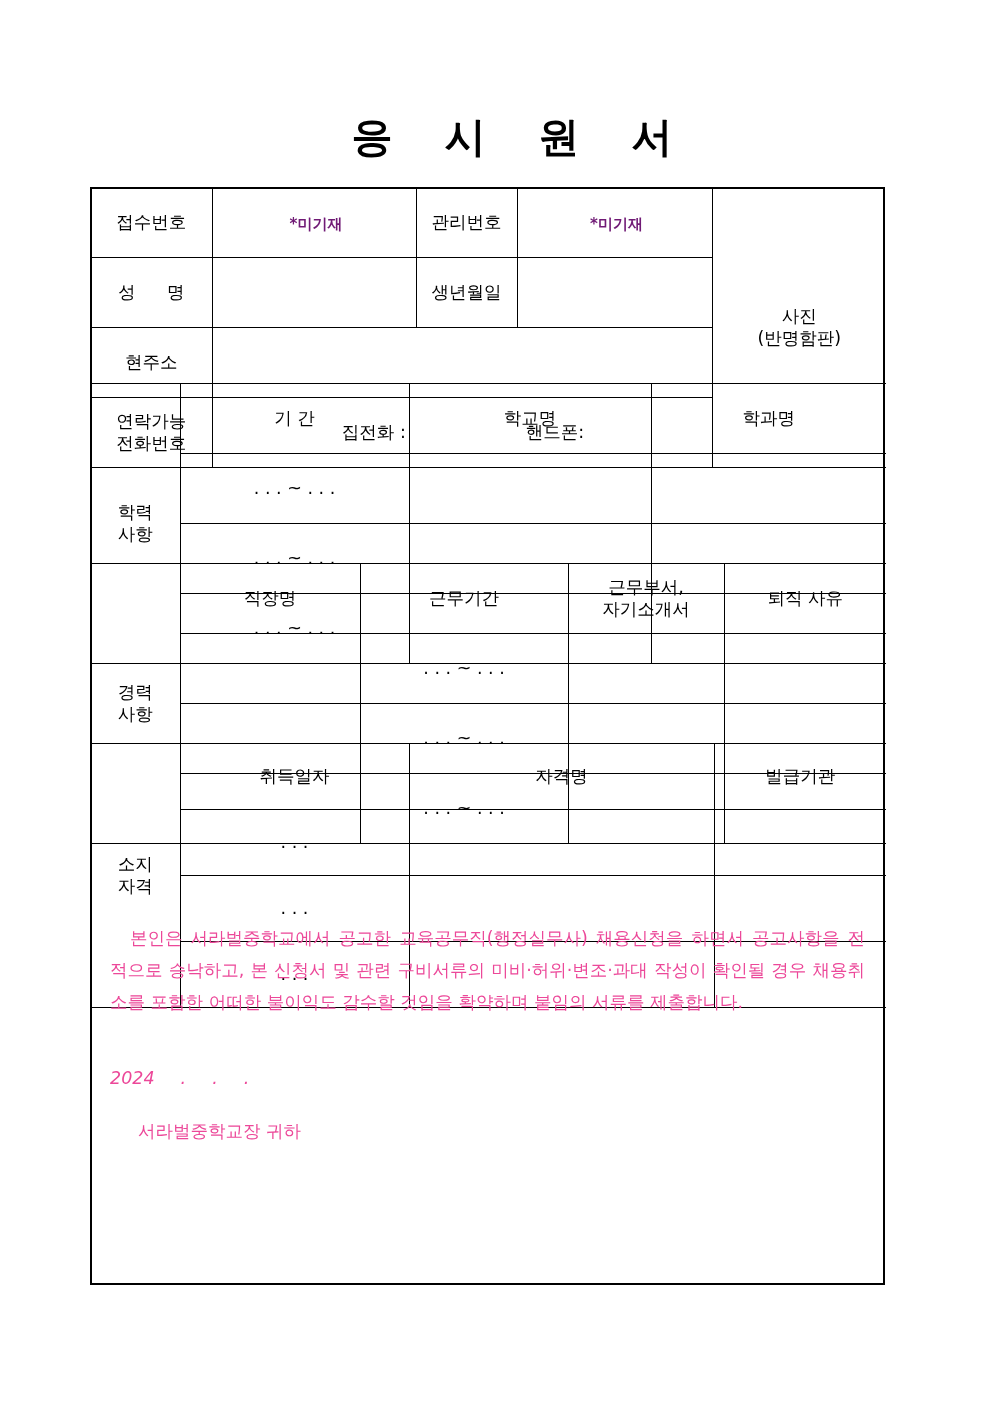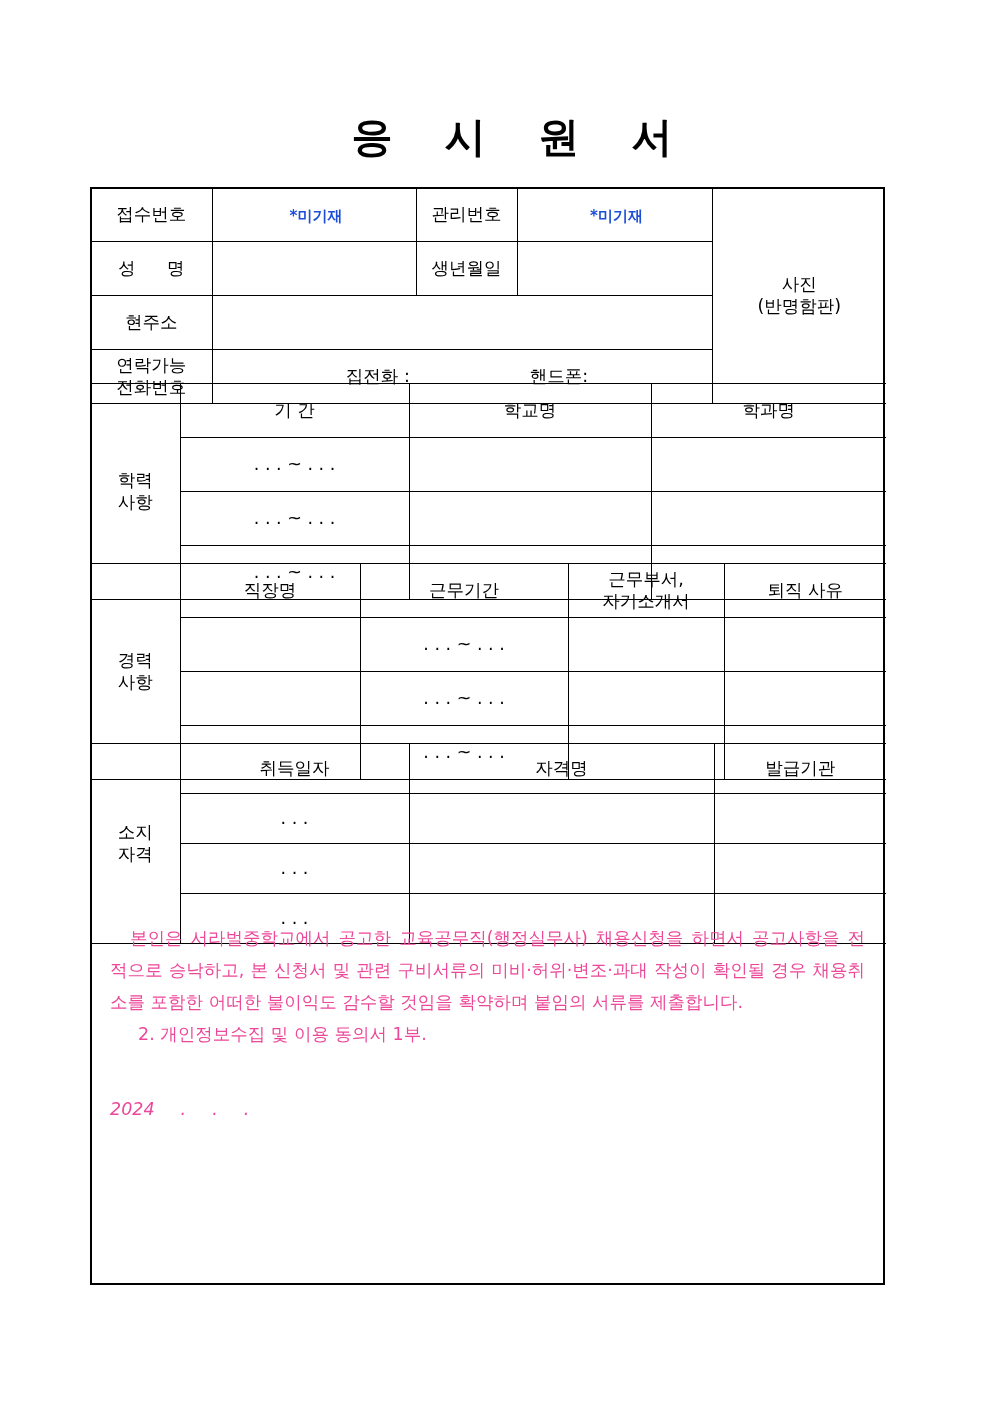--- a/index.html
+++ b/index.html
@@ -50,21 +50,21 @@
     box-sizing: border-box;
   }
 
   table.grid {
     border-collapse: collapse;
     table-layout: fixed;
     width: 100%;
   }
   table.grid td {
     border: 1px solid #000;
-    padding: 4px;
+    padding: 12px;
     text-align: center;
     vertical-align: middle;
     font-size: 17.5px;
     color: #000;
     line-height: 1.25;
   }
   .nb-top { border-top: none !important; }
   .nb-left { border-left: none !important; }
   .nb-right { border-right: none !important; }
 
@@ -75,21 +75,21 @@
   .lbl { font-size: 17.5px; }
   .lbl-wide { letter-spacing: 13px; text-indent: 13px; }
   .lbl-2line { line-height: 1.12; font-size: 17px; }
 
   .cell-redmark {
     text-align: left;
     vertical-align: top;
     padding: 2px 0 0 4px !important;
   }
   .redmark {
-    color: #1d4ed8;
+    color: #701a75;
     font-weight: 700;
     font-size: 15px;
     font-family: "DejaVu Sans", "Liberation Sans", sans-serif;
     margin-top: 18px;
   }
   .photo-cell {
     font-size: 17.5px;
     line-height: 1.3;
   }
   .tel-cell {
@@ -334,23 +334,23 @@
             <td class="dots">. . .</td>
             <td></td>
             <td class="nb-right"></td>
           </tr>
         </tbody>
       </table>
     </div>
 
     <div class="statement">
       <p class="stmt-body">본인은 서라벌중학교에서 공고한 교육공무직(행정실무사) 채용신청을 하면서 공고사항을 전적으로 승낙하고, 본 신청서 및 관련 구비서류의 미비·허위·변조·과대 작성이 확인될 경우 채용취소를 포함한 어떠한 불이익도 감수할 것임을 확약하며 붙임의 서류를 제출합니다.</p>
-      <p class="attach-2">2. 개인정보수집 및 이용 동의서 1부.</p>
 
       <p class="date-line">
         <span>2024</span><span class="date-gap"></span><span>.</span><span class="date-gap"></span><span>.</span><span class="date-gap"></span><span>.</span>
       </p>
 
 
+      <p class="addressee">서라벌중학교장  귀하</p>
     </div>
 
   </div>
 </div>
 
 </body></html>

